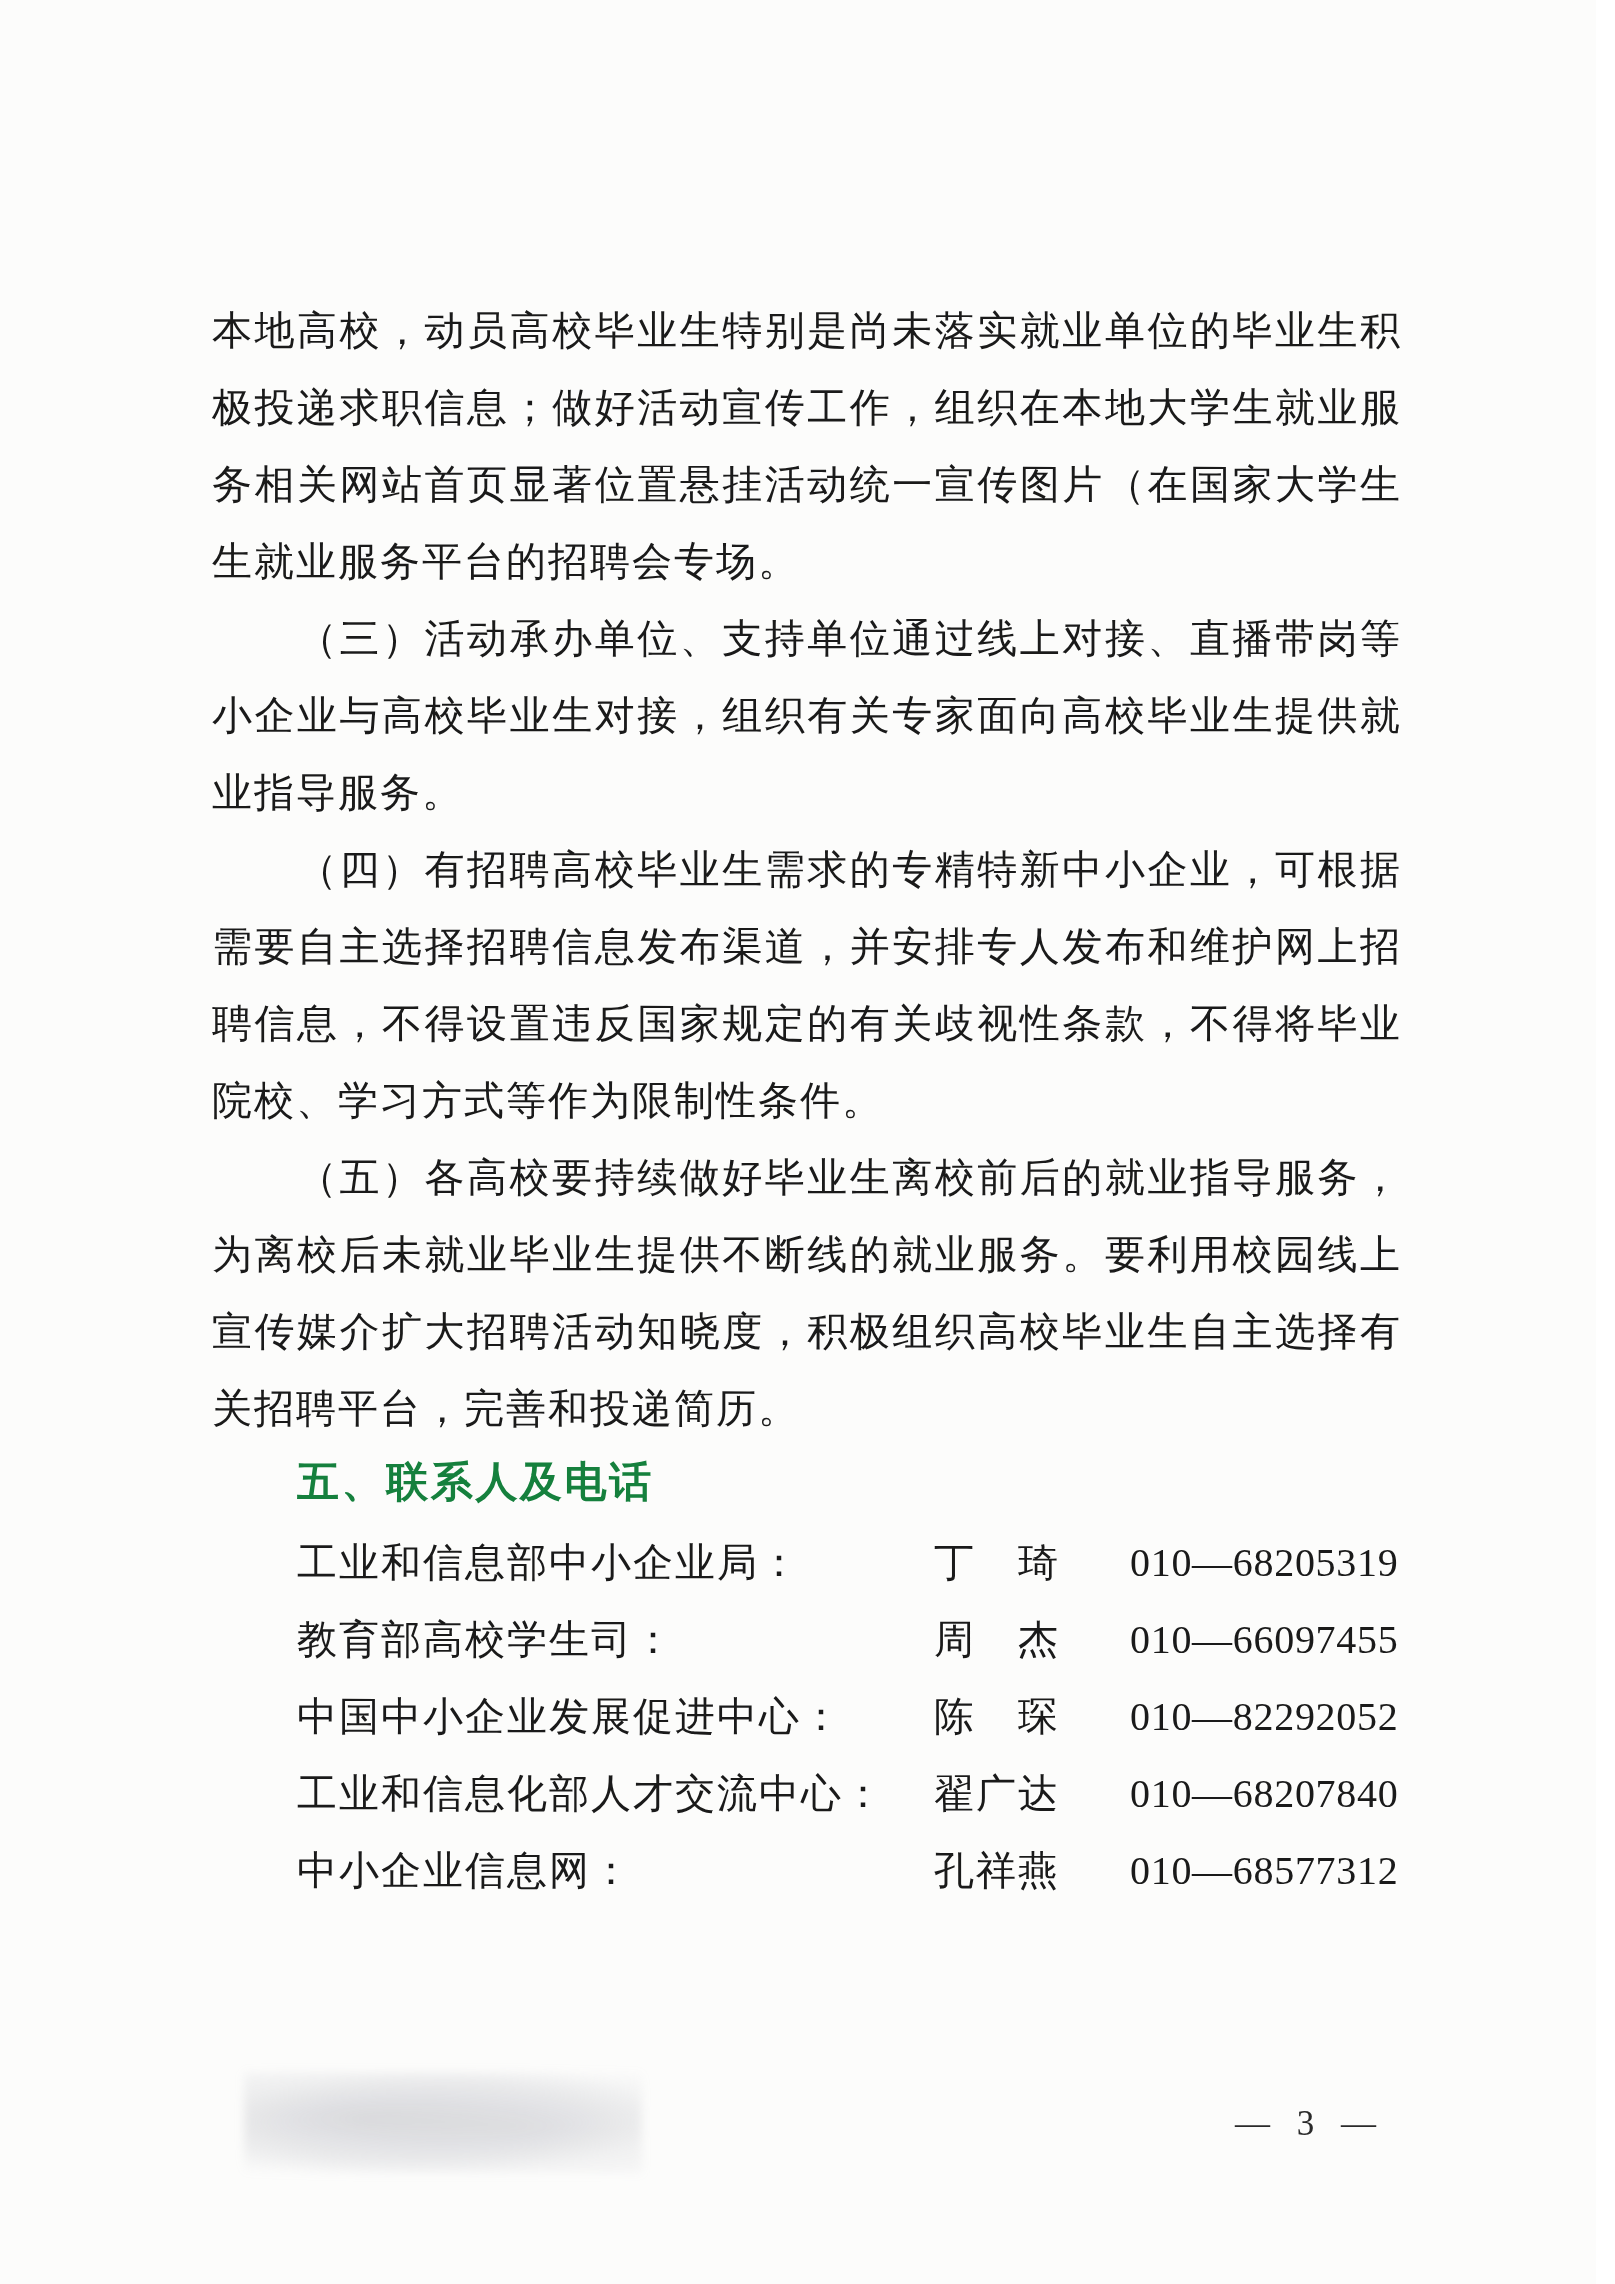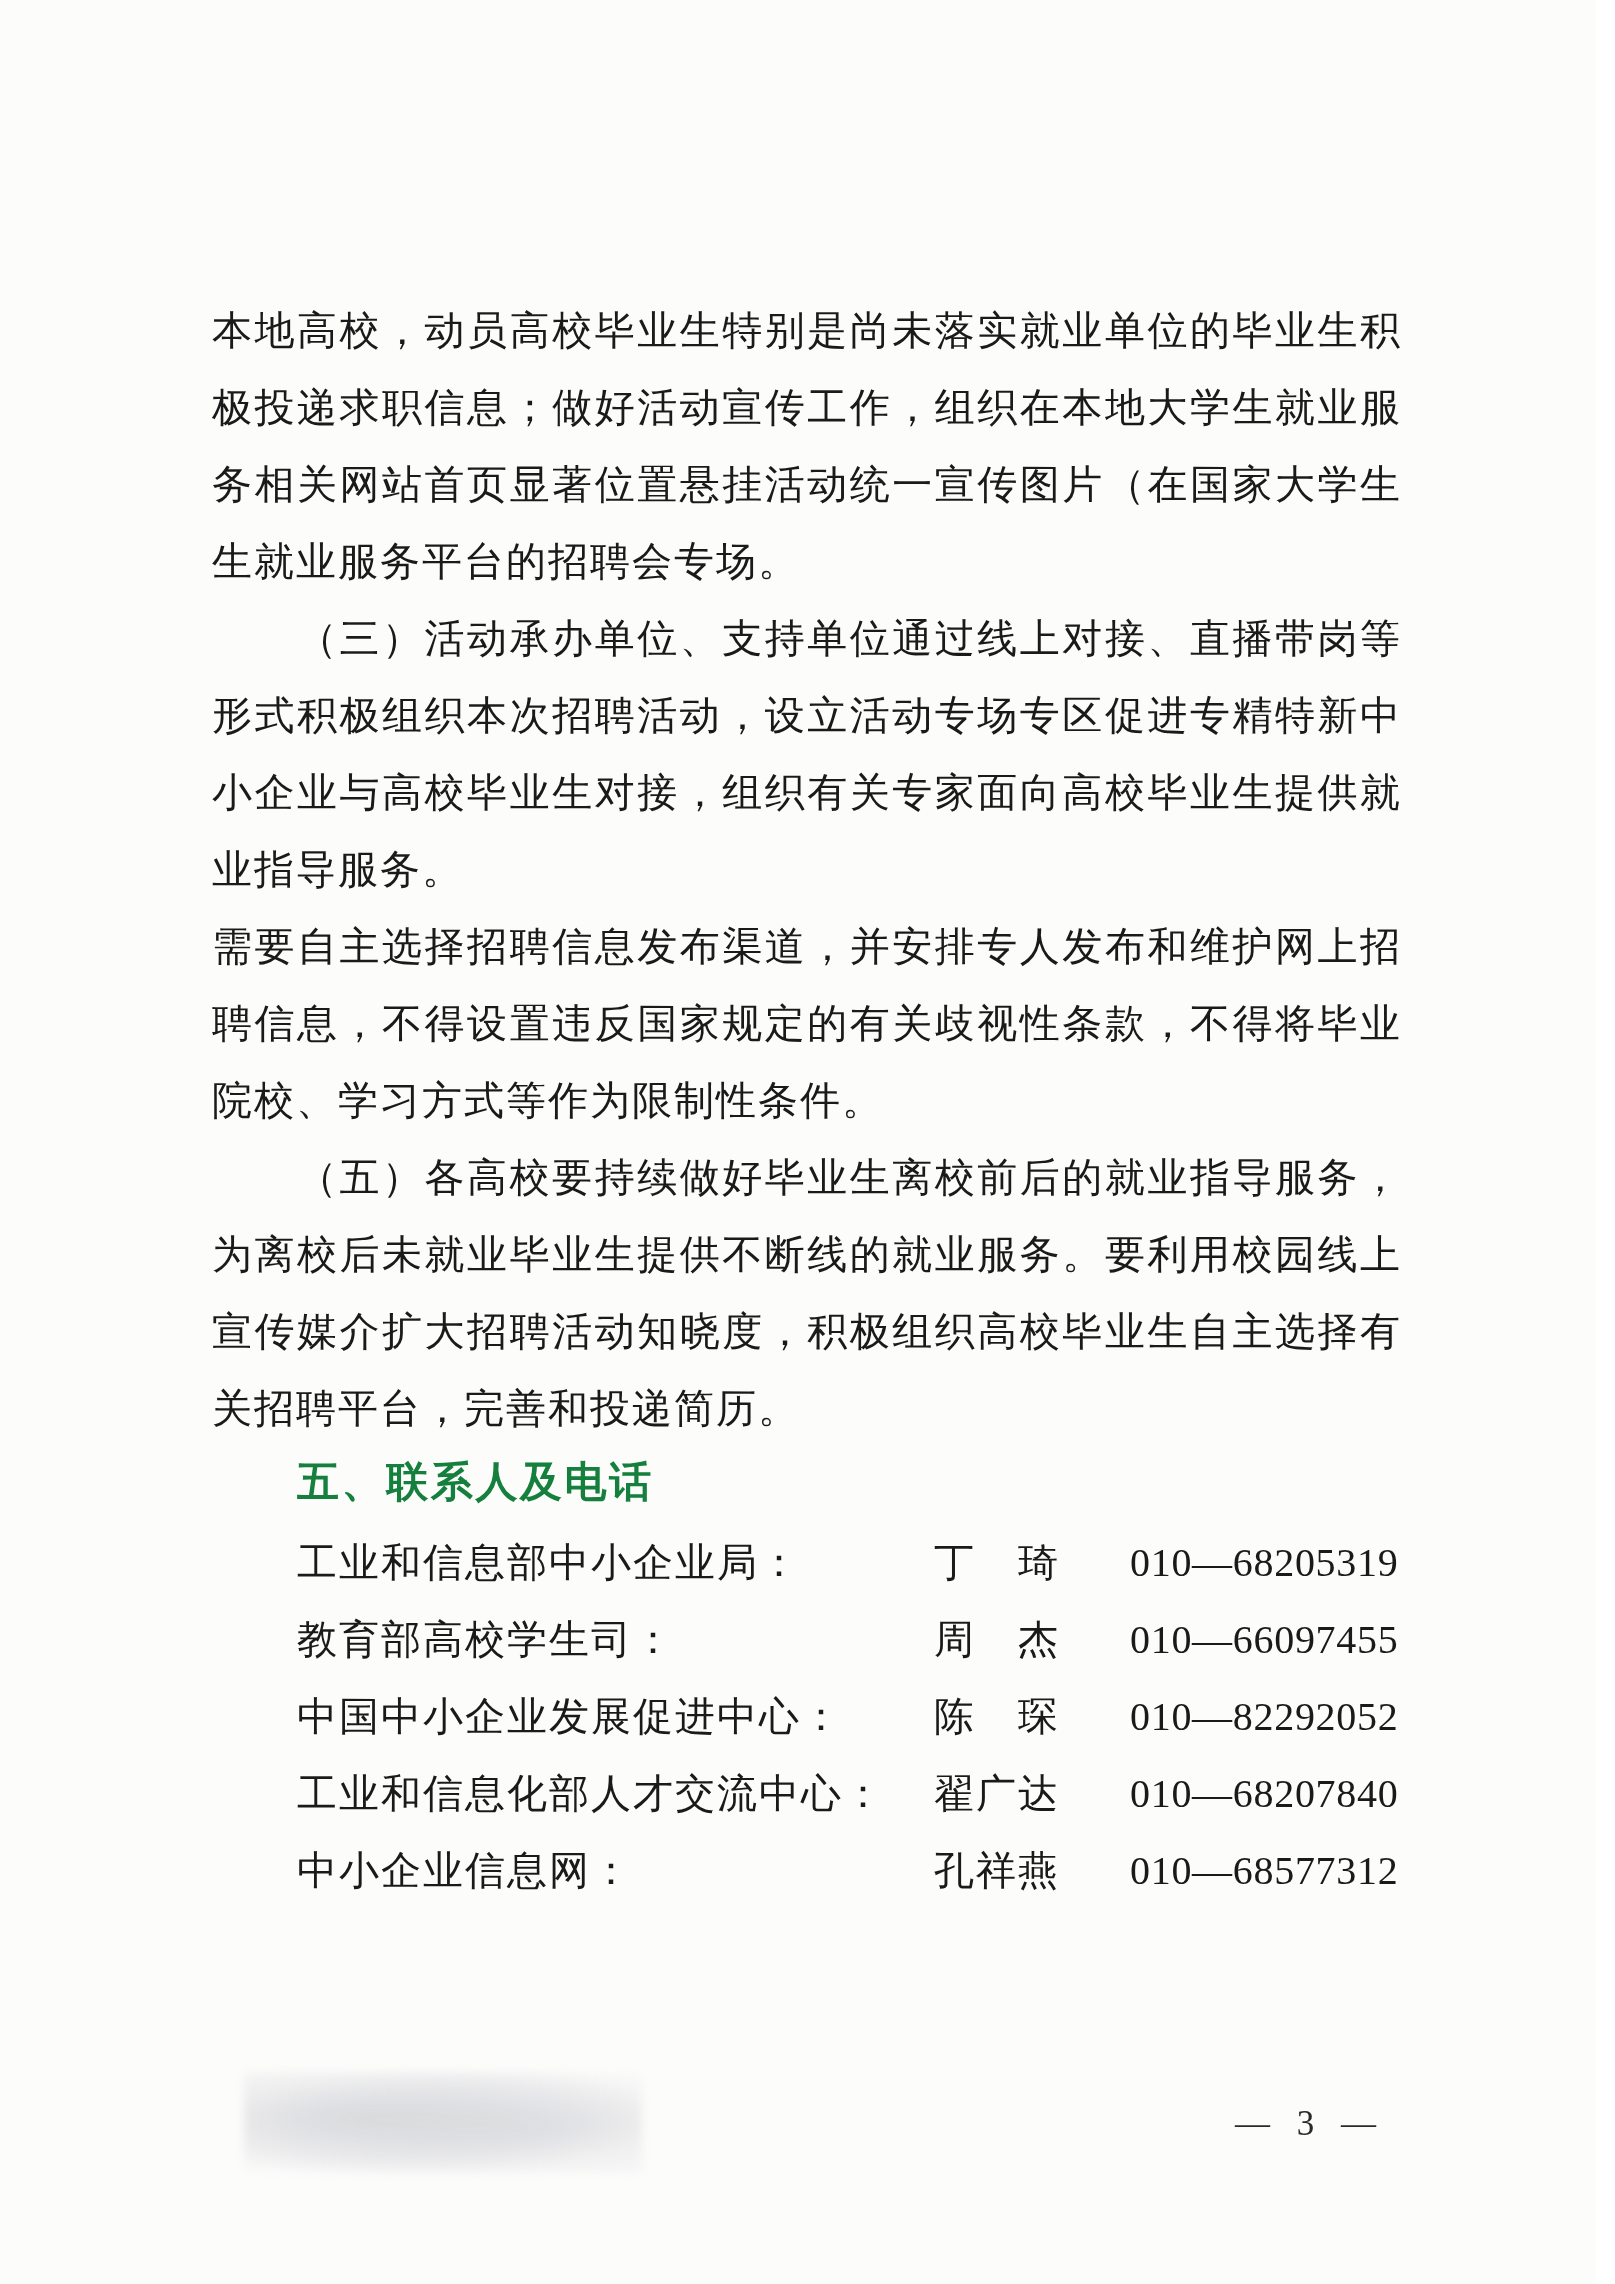--- a/index.html
+++ b/index.html
@@ -107,24 +107,24 @@
 <div class="page">
 
   <div class="text-block">
 
     <div class="line">本地高校，动员高校毕业生特别是尚未落实就业单位的毕业生积</div>
     <div class="line">极投递求职信息；做好活动宣传工作，组织在本地大学生就业服</div>
     <div class="line">务相关网站首页显著位置悬挂活动统一宣传图片（在国家大学生</div>
     <div class="line end">生就业服务平台的招聘会专场。</div>
 
     <div class="line indent">（三）活动承办单位、支持单位通过线上对接、直播带岗等</div>
-    <div class="line">形式积极组织本次招聘活动，设立活动专场专区促进专精特新中</div>
     <div class="line">小企业与高校毕业生对接，组织有关专家面向高校毕业生提供就</div>
     <div class="line end">业指导服务。</div>
 
+    <div class="line indent">（四）有招聘高校毕业生需求的专精特新中小企业，可根据</div>
     <div class="line">需要自主选择招聘信息发布渠道，并安排专人发布和维护网上招</div>
     <div class="line">聘信息，不得设置违反国家规定的有关歧视性条款，不得将毕业</div>
     <div class="line end">院校、学习方式等作为限制性条件。</div>
 
     <div class="line indent">（五）各高校要持续做好毕业生离校前后的就业指导服务，</div>
     <div class="line">为离校后未就业毕业生提供不断线的就业服务。要利用校园线上</div>
     <div class="line">宣传媒介扩大招聘活动知晓度，积极组织高校毕业生自主选择有</div>
     <div class="line end">关招聘平台，完善和投递简历。</div>
 
     <div class="heading">五、联系人及电话</div>

